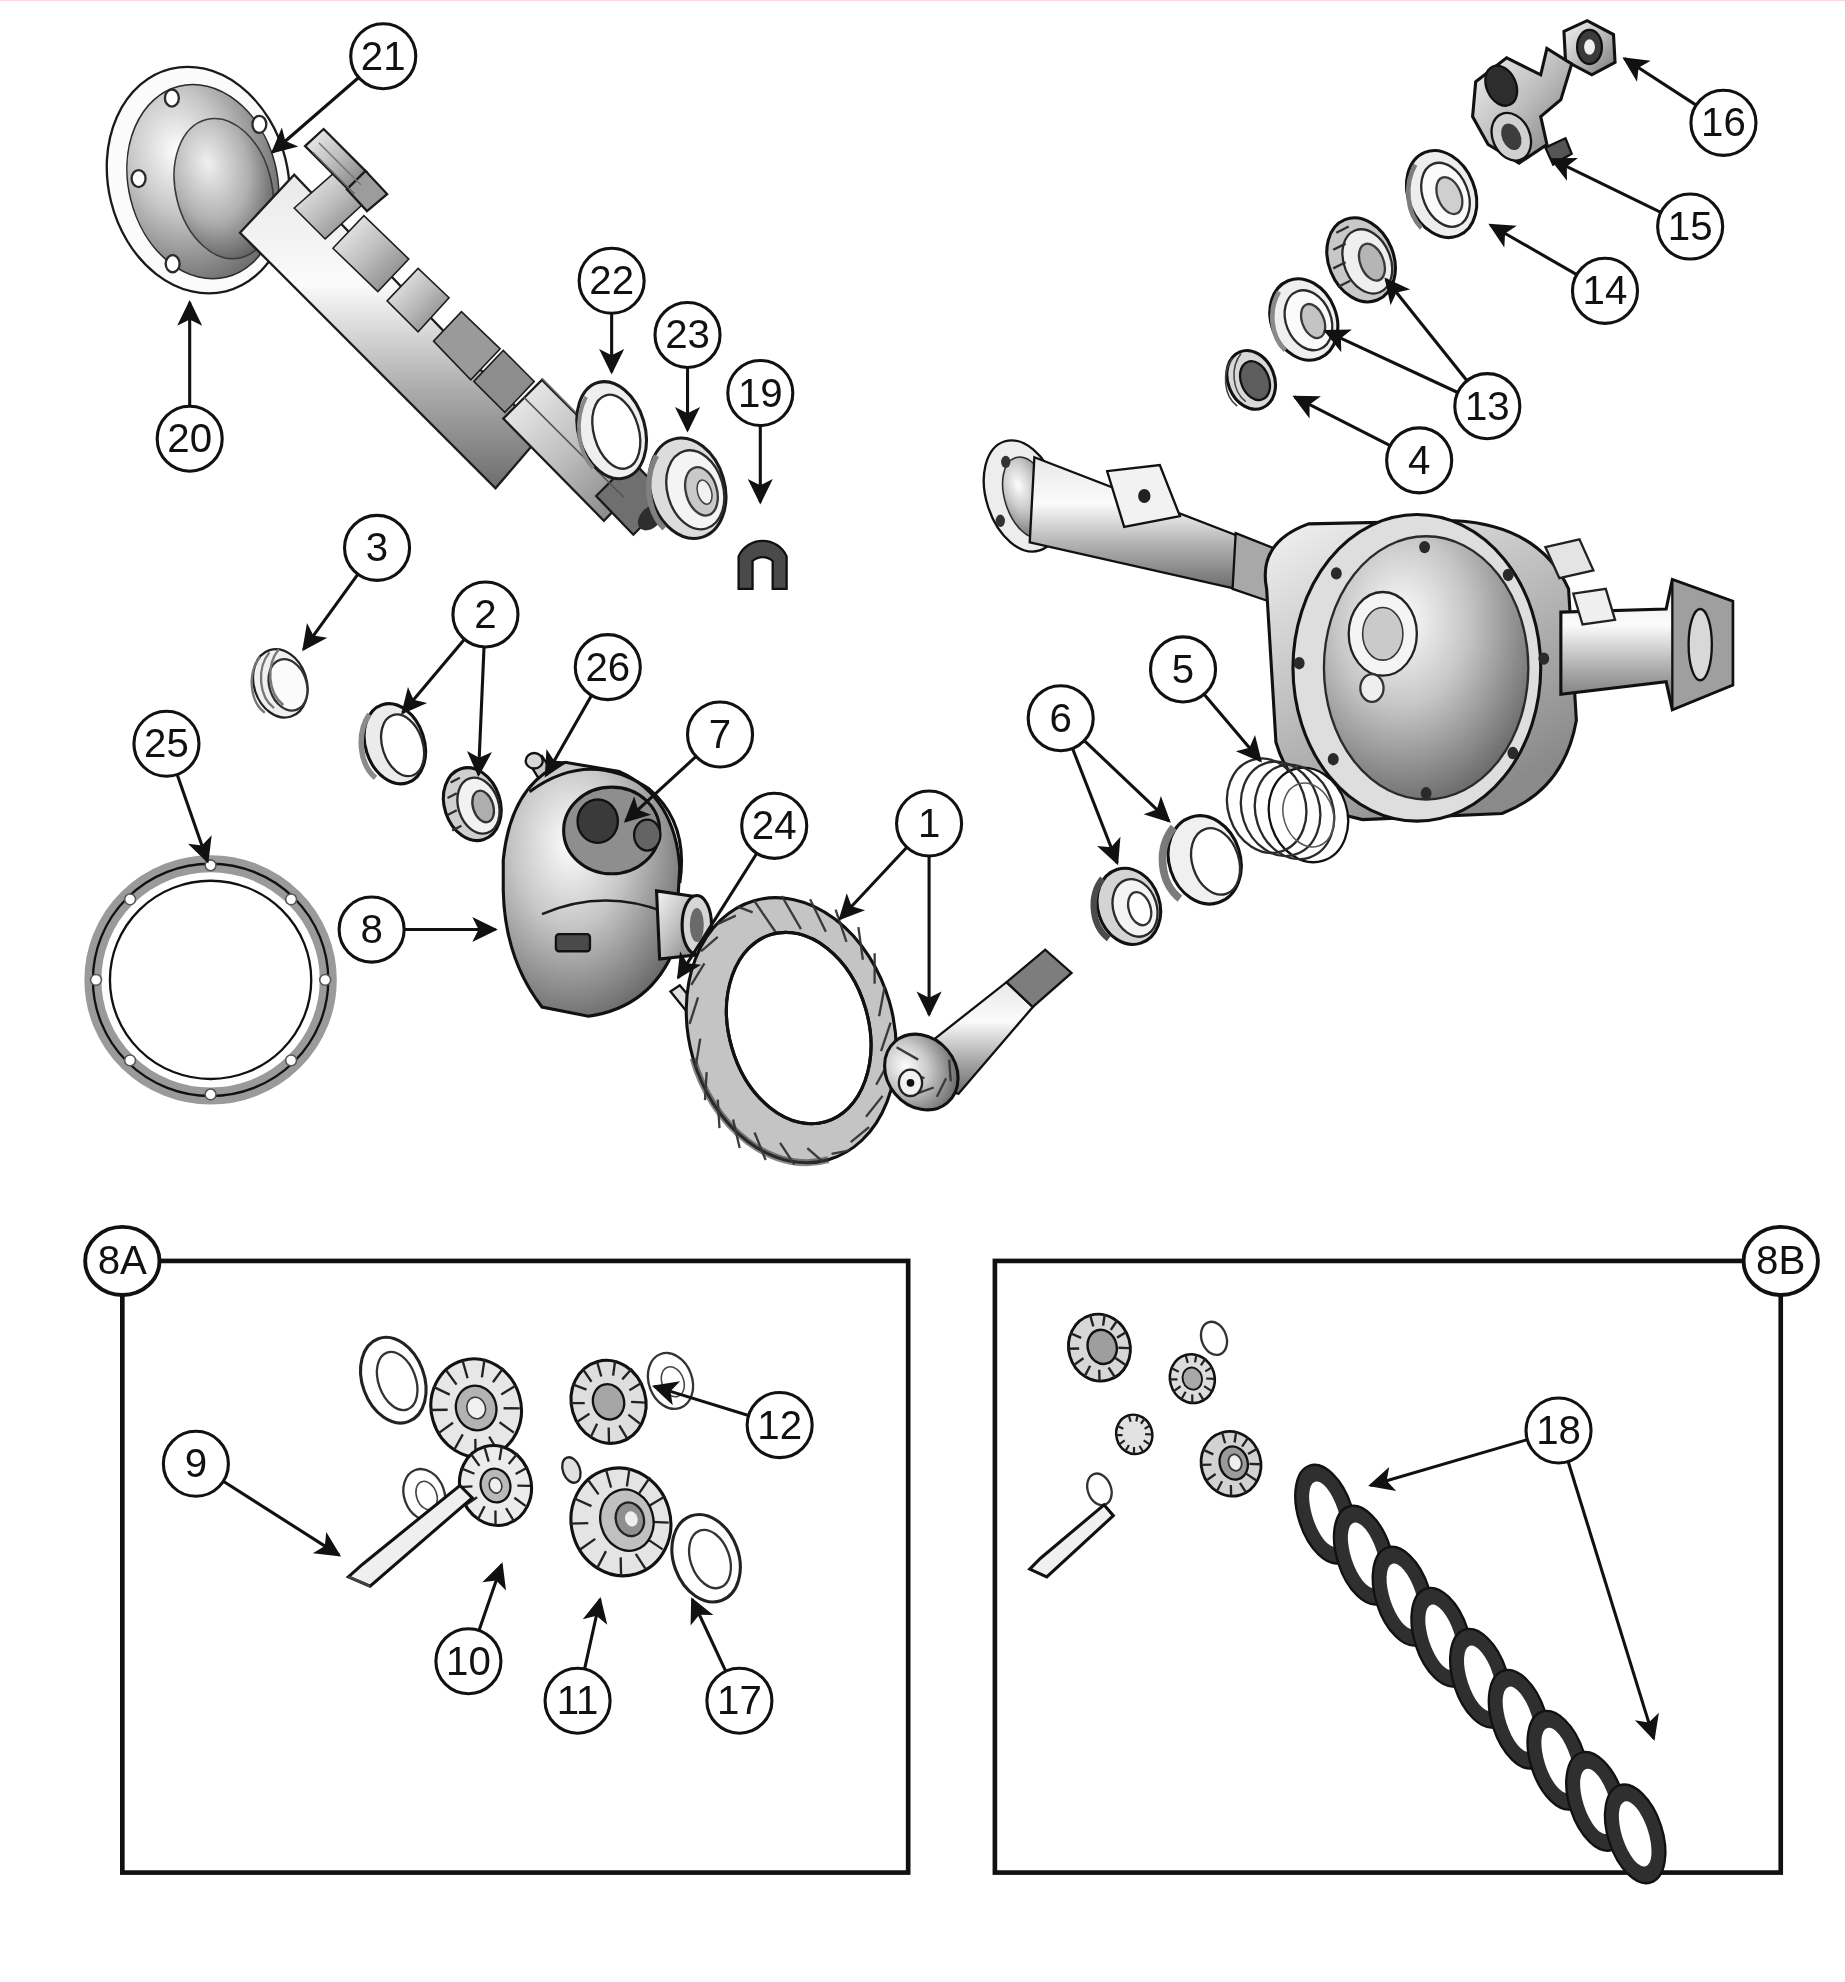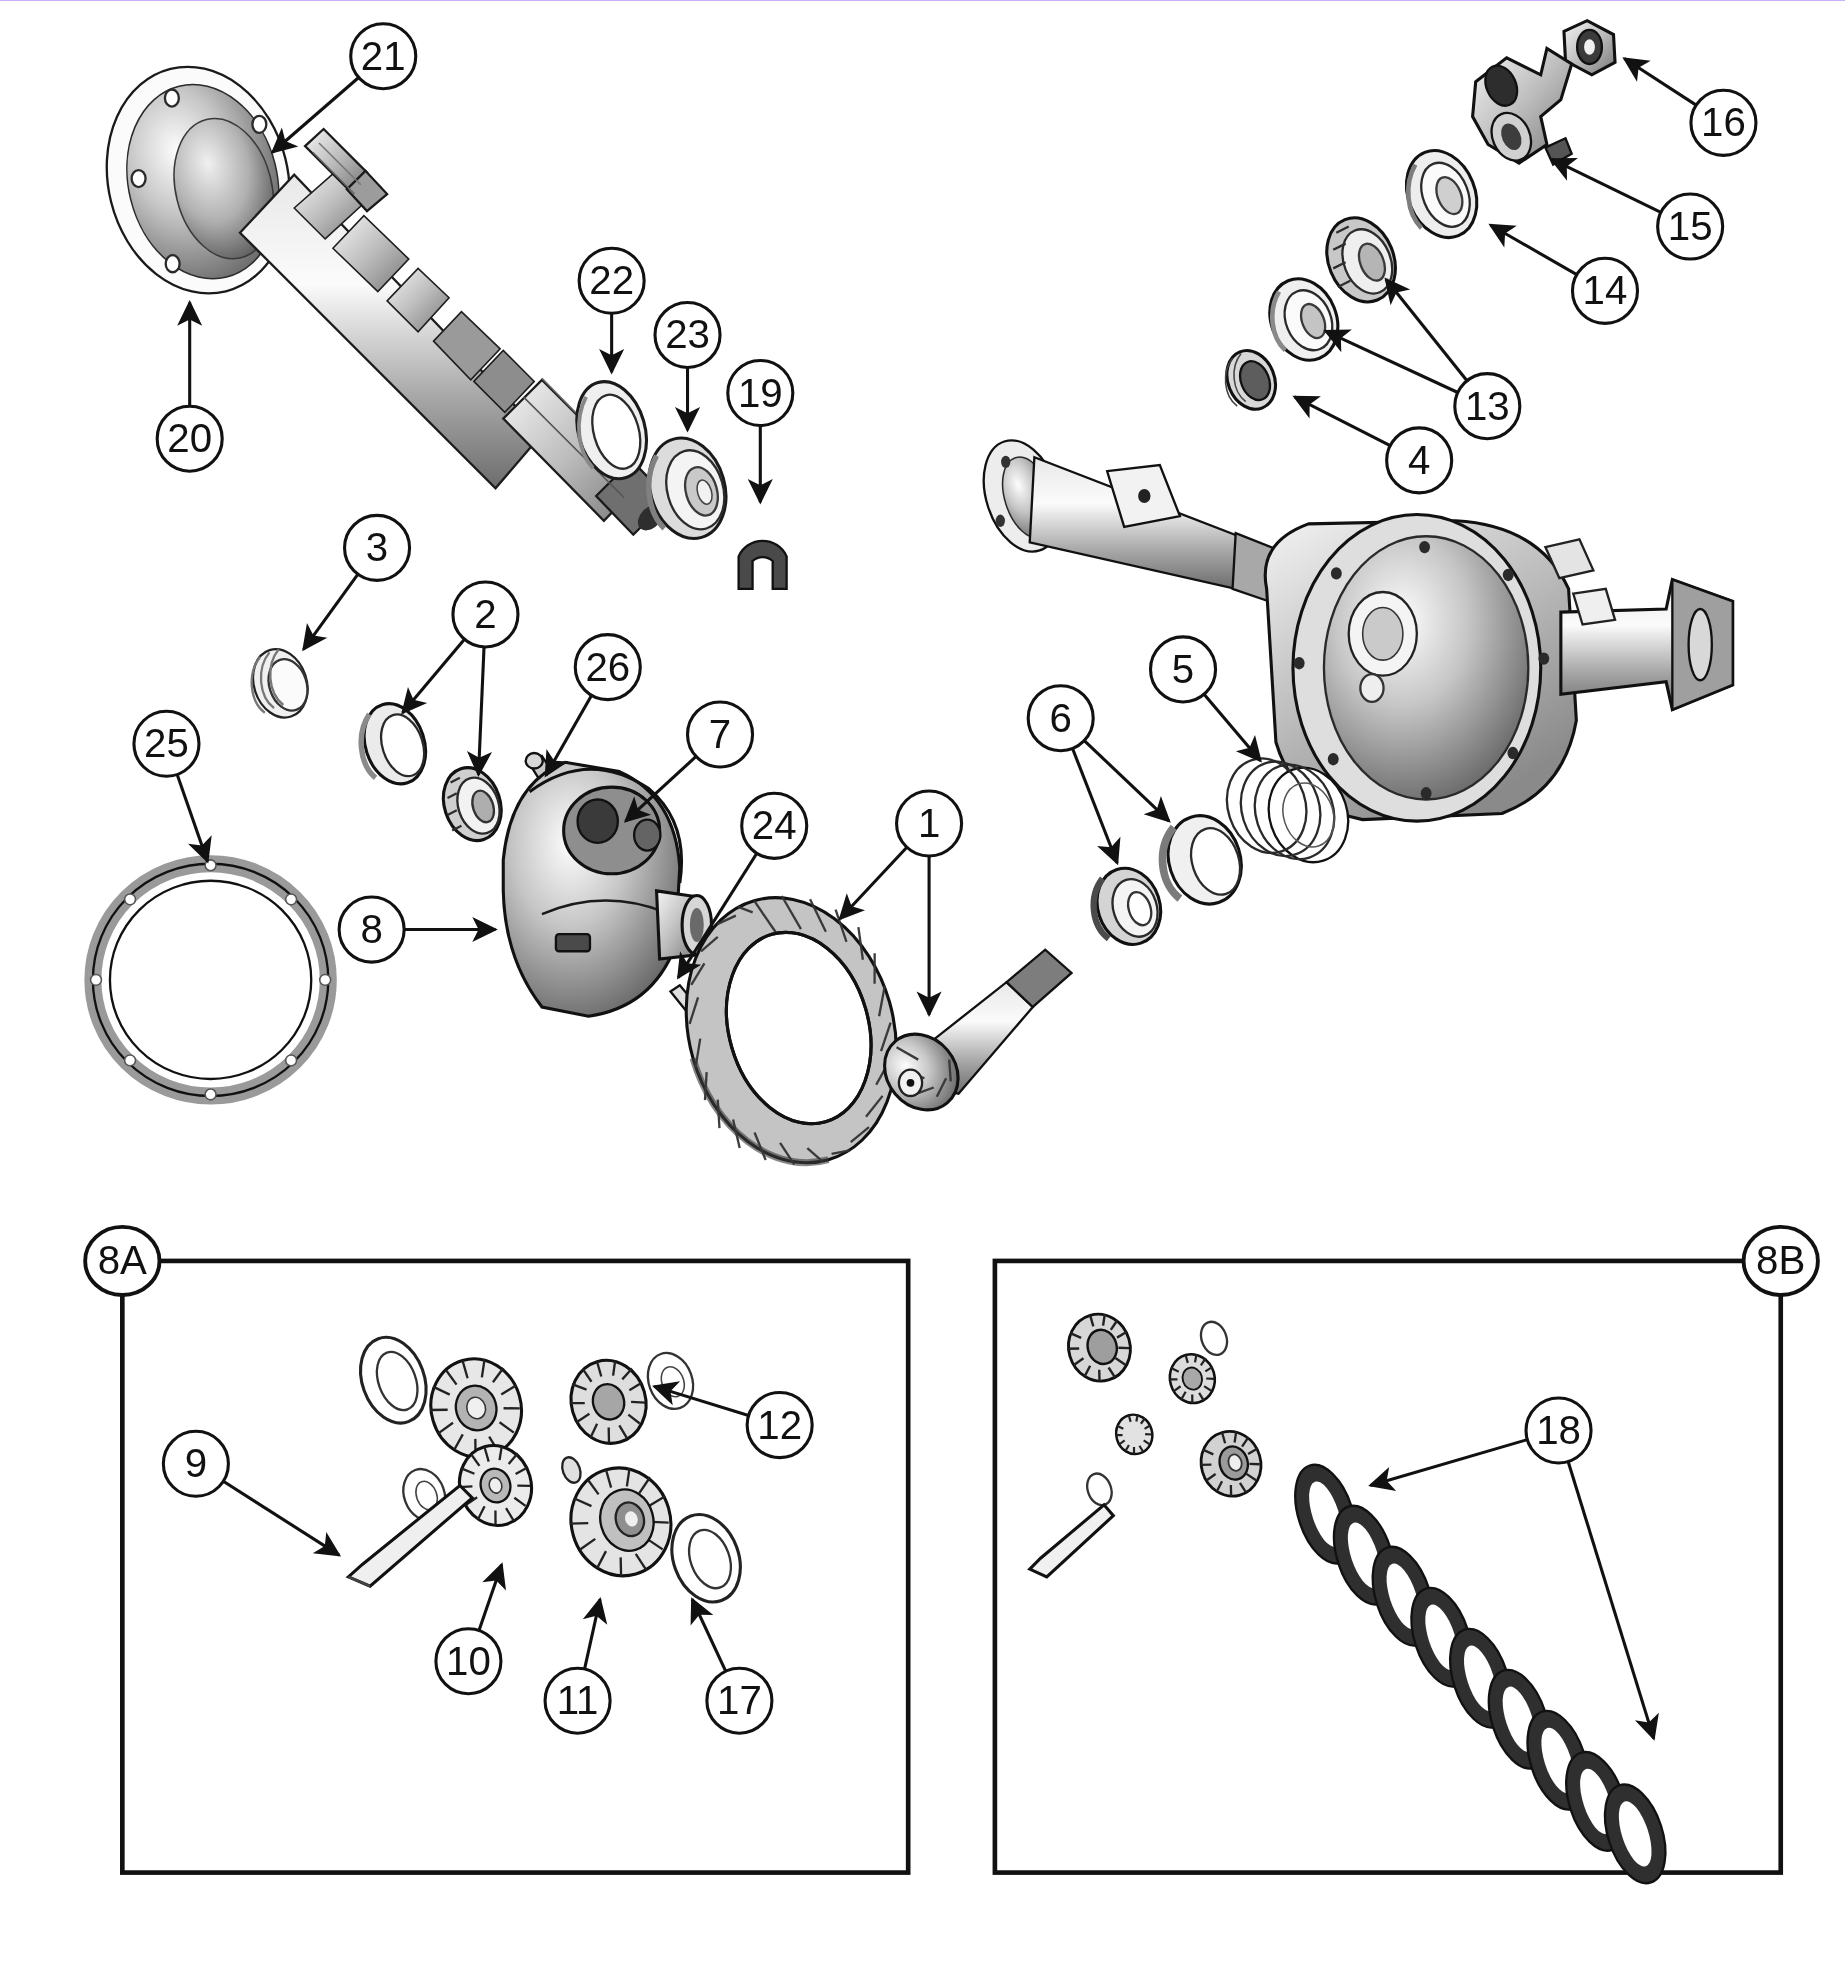--- a/index.html
+++ b/index.html
@@ -1,17 +1,17 @@
 <!DOCTYPE html>
 <html style="font-size:12.4px"><head>
 <meta charset="utf-8">
 <style>
   html,body{margin:0;padding:0;background:#ffffff;}
   body{font-family:"Liberation Sans",sans-serif;}
-  #stage{position:relative;width:1845px;height:1983px;background:#8b5cf6;overflow:hidden;}
+  #stage{position:relative;width:1845px;height:1983px;background:#f9a8d4;overflow:hidden;}
   #art{position:absolute;left:0;top:0;width:1845px;height:1983px;}
 </style>
 </head>
 <body>
 
 <div id="stage">
   <svg id="art" viewBox="0 0 2383 2560" xmlns="http://www.w3.org/2000/svg">
     <defs>
       <linearGradient id="gShaft" x1="0" y1="0" x2="0" y2="1">
         <stop offset="0%" stop-color="#e8e8e8"></stop>

